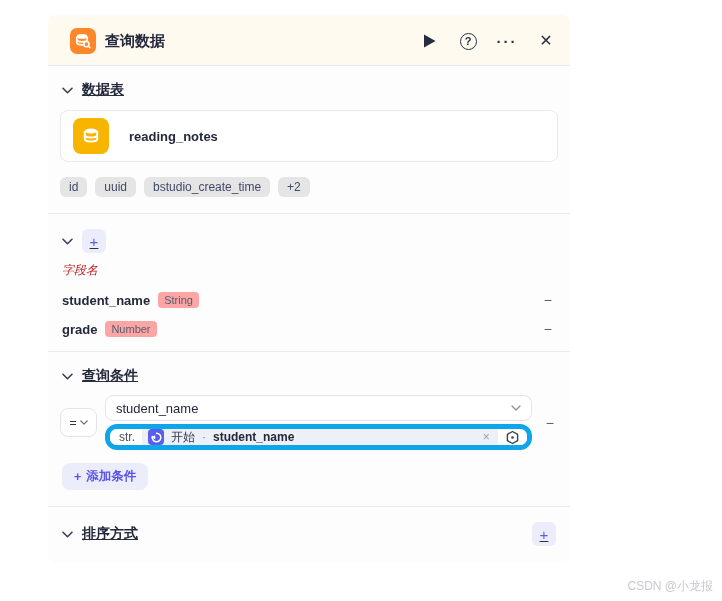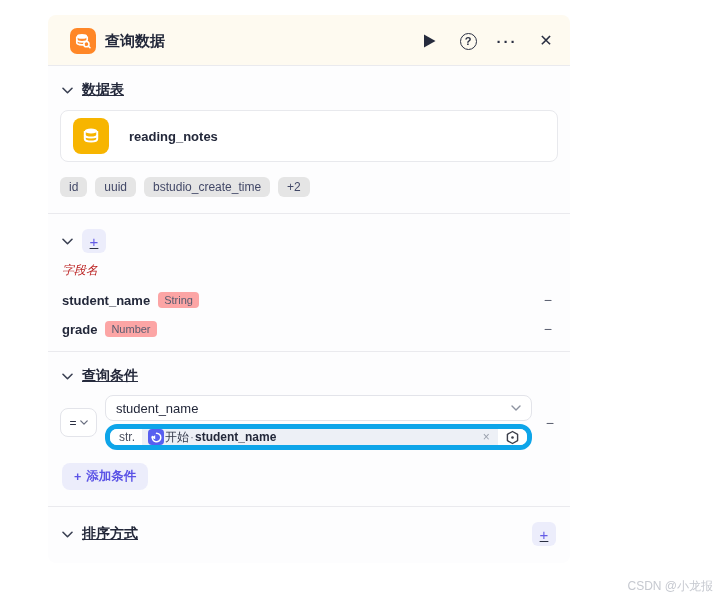--- a/index.html
+++ b/index.html
@@ -168,21 +168,21 @@
     padding: 0 7px 0 9px;
     font-size: 12px; color: #4a4f5e;
     background: #fff;
     flex: none;
   }
   .token-area {
     flex: 1 1 auto;
     background: #edf0f6;
     display: flex; align-items: center;
     padding: 0 8px 0 6px;
-    gap: 1px;
+    gap: 7px;
   }
   .ref-icon {
     width: 16px; height: 16px;
     background: #585ff0;
     border-radius: 4px;
     display: flex; align-items: center; justify-content: center;
     flex: none;
   }
   .ref-source { font-size: 12px; color: #33384a; }
   .ref-sep { font-size: 12px; color: #7a7f8e; }

